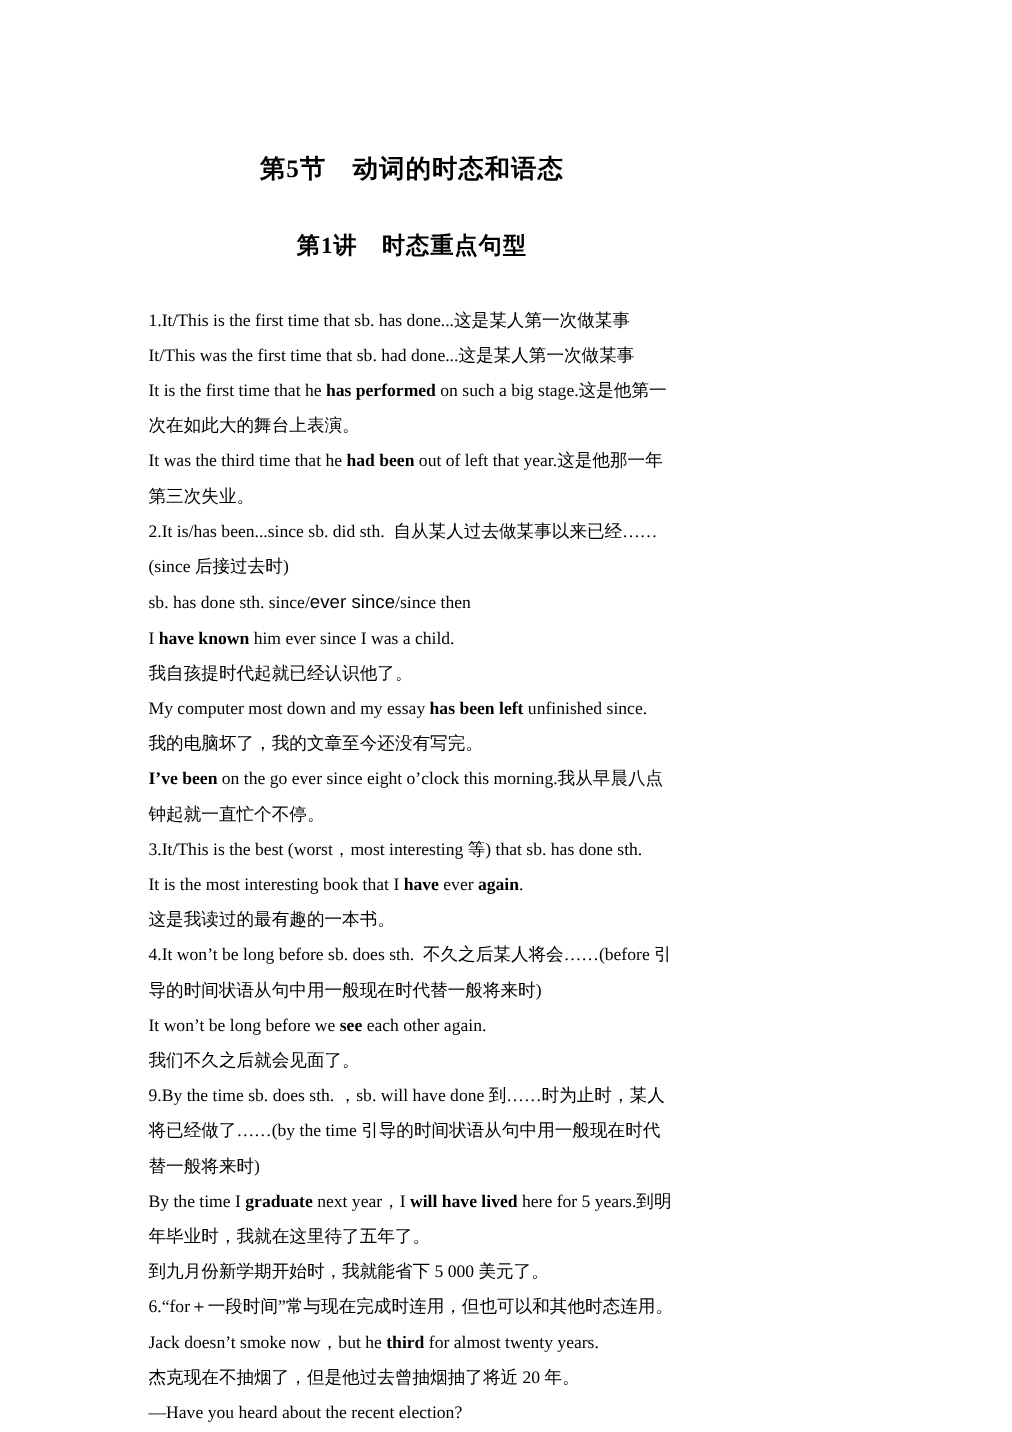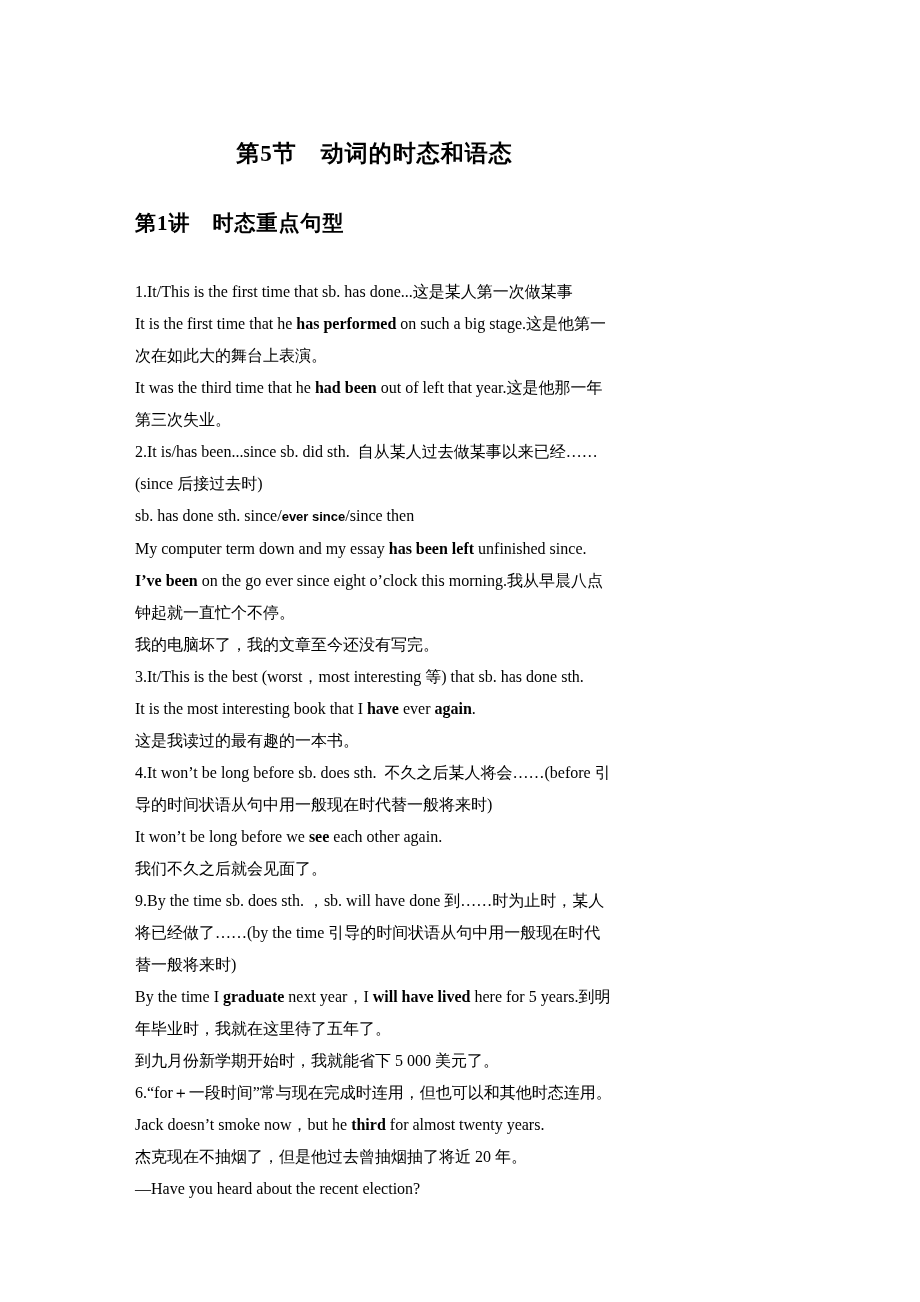--- a/index.html
+++ b/index.html
@@ -21,59 +21,62 @@
   .title-section {
     margin: 0;
     text-align: center;
     font-size: 23px;
     line-height: 24px;
     font-weight: bold;
     letter-spacing: 1px;
   }
   .title-lecture {
     margin: 46px 0 0 0;
+    text-align: center;
     font-size: 21px;
     line-height: 22px;
     font-weight: bold;
     letter-spacing: 1px;
   }
   .doc-body {
     margin-top: 42px;
     font-size: 16px;
     line-height: 32px;
   }
   .para {
     margin: 0;
     white-space: pre-wrap;
     word-break: break-word;
   }
   .para .b {
     font-weight: bold;
   }
   .para .sans {
     font-family: "Liberation Sans", "DejaVu Sans", sans-serif;
-    font-size: 13px;
-    font-weight: bold;
+    font-size: 17px;
   }
 </style>
 </head>
 <body>
 
 <div class="page">
   <h1 class="title-section">第5节　动词的时态和语态</h1>
   <h2 class="title-lecture">第1讲　时态重点句型</h2>
   <div class="doc-body">
       <p class="para"><span>1.It/This is the first time that sb. has done...这是某人第一次做某事</span></p>
+      <p class="para"><span>It/This was the first time that sb. had done...这是某人第一次做某事</span></p>
       <p class="para"><span>It is the first time that he </span><span class="b">has performed</span><span> on such a big stage.这是他第一次在如此大的舞台上表演。</span></p>
       <p class="para"><span>It was the third time that he </span><span class="b">had been</span><span> out of left that year.这是他那一年第三次失业。</span></p>
       <p class="para"><span>2.It is/has been...since sb. did sth.  自从某人过去做某事以来已经…… (since 后接过去时)</span></p>
       <p class="para"><span>sb. has done sth. since/</span><span class="sans">ever since</span><span>/since then</span></p>
-      <p class="para"><span>My computer term down and my essay </span><span class="b">has been left</span><span> unfinished since.</span></p>
+      <p class="para"><span>I </span><span class="b">have known</span><span> him ever since I was a child.</span></p>
+      <p class="para"><span>我自孩提时代起就已经认识他了。</span></p>
+      <p class="para"><span>My computer most down and my essay </span><span class="b">has been left</span><span> unfinished since.</span></p>
+      <p class="para"><span>我的电脑坏了，我的文章至今还没有写完。</span></p>
       <p class="para"><span class="b">I’ve been</span><span> on the go ever since eight o’clock this morning.我从早晨八点钟起就一直忙个不停。</span></p>
-      <p class="para"><span>我的电脑坏了，我的文章至今还没有写完。</span></p>
       <p class="para"><span>3.It/This is the best (worst，most interesting 等) that sb. has done sth.</span></p>
       <p class="para"><span>It is the most interesting book that I </span><span class="b">have</span><span> ever </span><span class="b">again</span><span>.</span></p>
       <p class="para"><span>这是我读过的最有趣的一本书。</span></p>
       <p class="para"><span>4.It won’t be long before sb. does sth.  不久之后某人将会……(before 引导的时间状语从句中用一般现在时代替一般将来时)</span></p>
       <p class="para"><span>It won’t be long before we </span><span class="b">see</span><span> each other again.</span></p>
       <p class="para"><span>我们不久之后就会见面了。</span></p>
       <p class="para"><span>9.By the time sb. does sth. ，sb. will have done 到……时为止时，某人将已经做了……(by the time 引导的时间状语从句中用一般现在时代替一般将来时)</span></p>
       <p class="para"><span>By the time I </span><span class="b">graduate</span><span> next year，I </span><span class="b">will have lived</span><span> here for 5 years.到明年毕业时，我就在这里待了五年了。</span></p>
       <p class="para"><span>到九月份新学期开始时，我就能省下 5 000 美元了。</span></p>
       <p class="para"><span>6.“for＋一段时间”常与现在完成时连用，但也可以和其他时态连用。</span></p>

